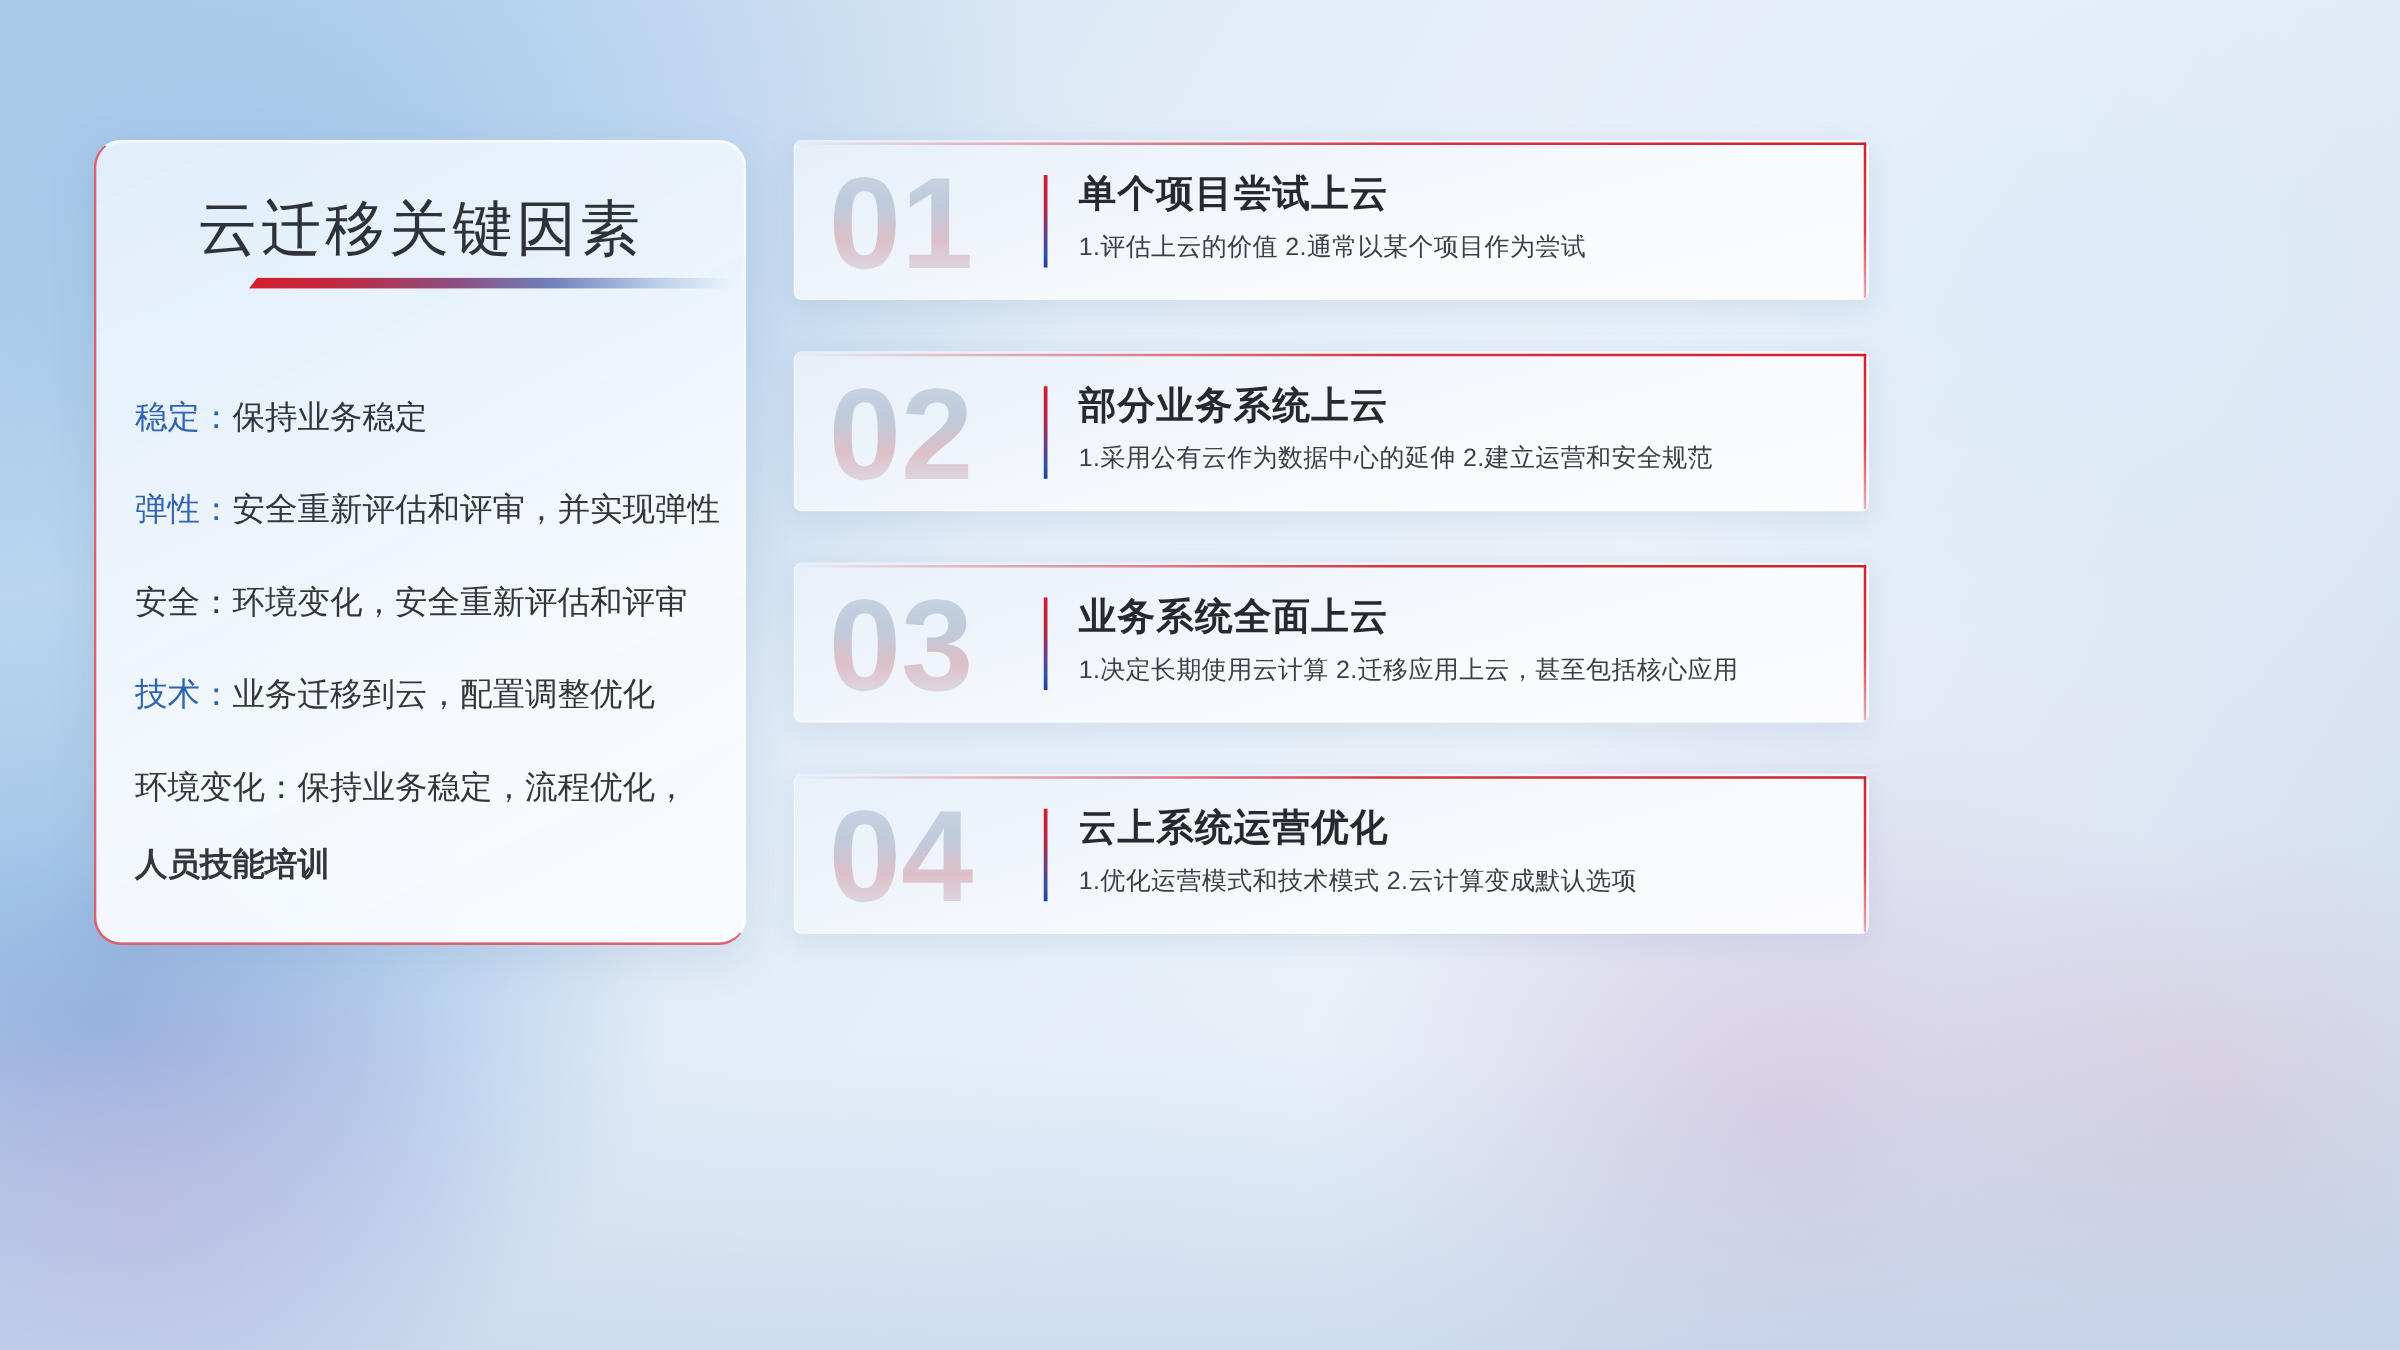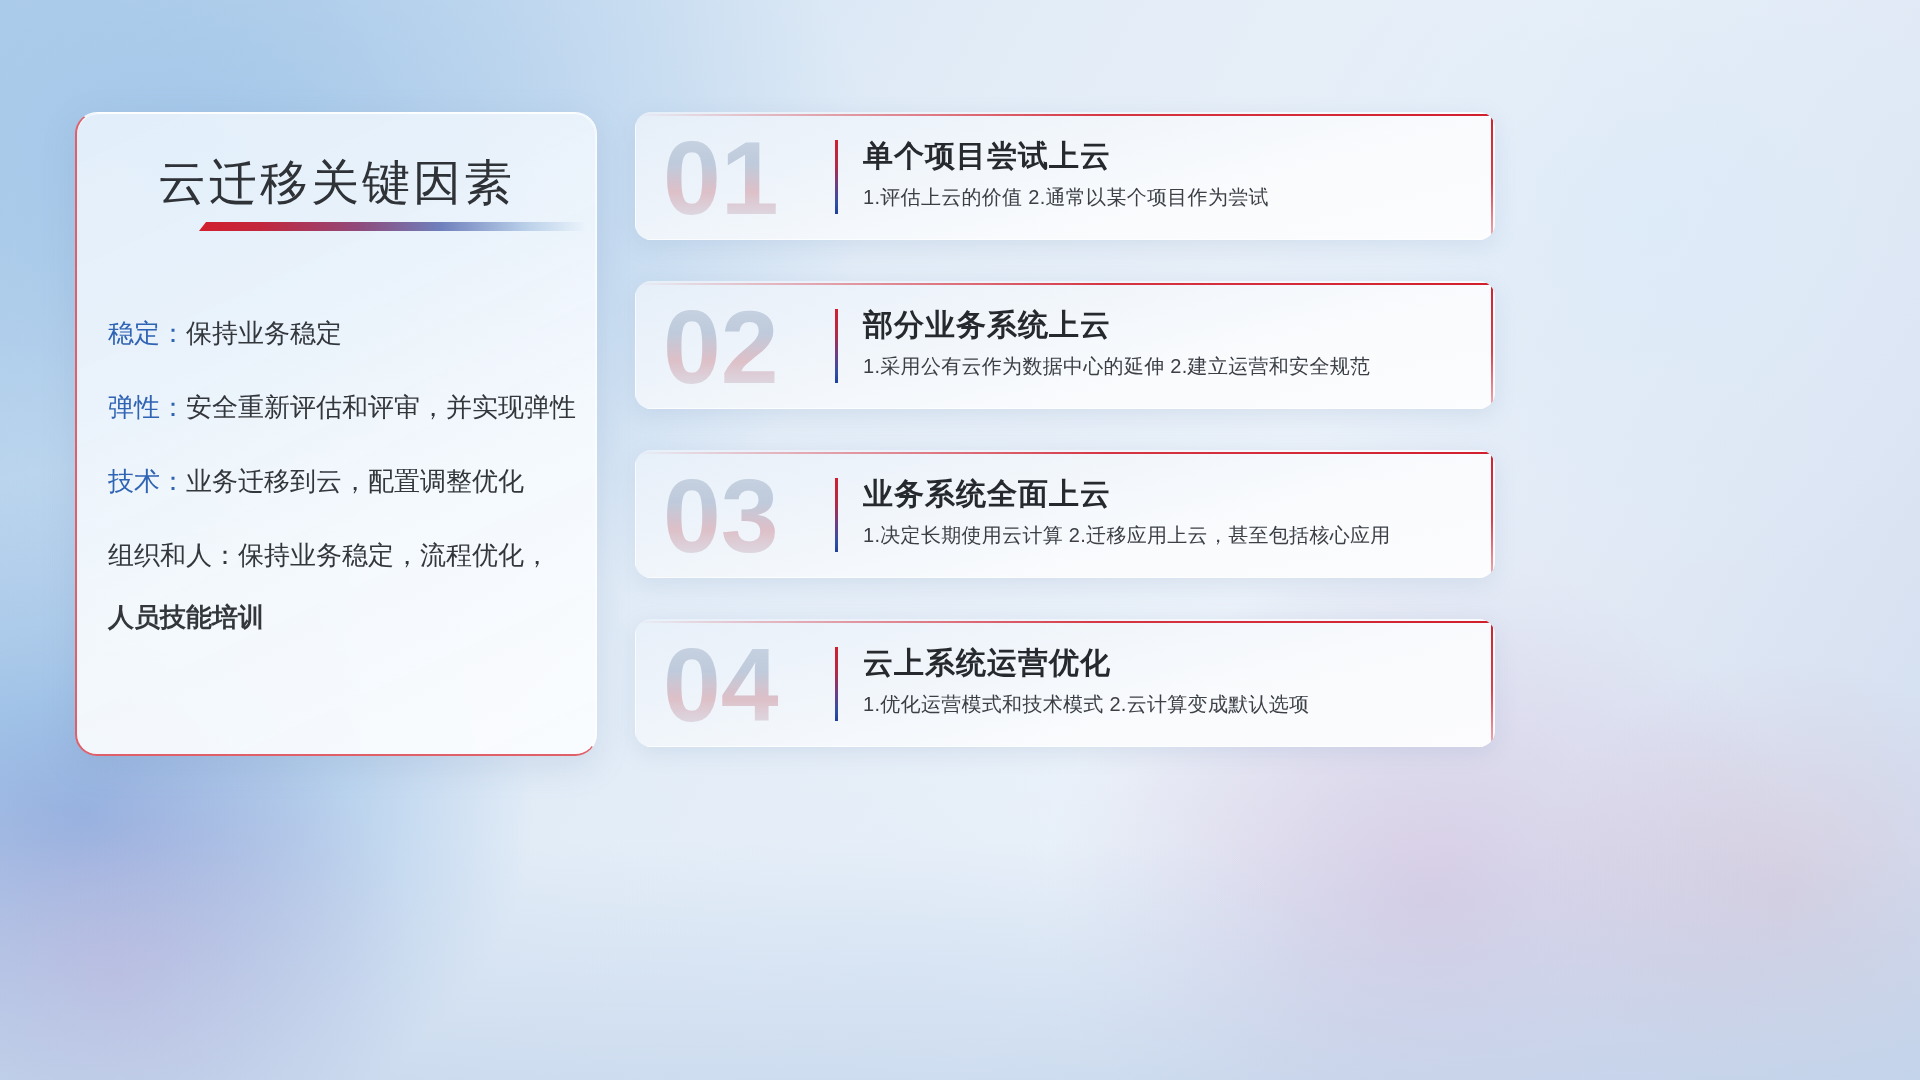--- a/index.html
+++ b/index.html
@@ -54,21 +54,21 @@
   .factor:last-child{margin-bottom:4px;font-weight:bold;}
   .factor .k{font-weight:normal;}
   .factor.blue .k{color:#2f63b4;text-align:center;}
   .factor.gray .k{color:#33373c;}
   .factor .v{color:#33373c;}
   .factor.tight{margin-bottom:36px;}
 
   
   #cards{position:absolute;left:635px;top:112px;width:860px;}
   .card{
-    position:relative;width:860px;height:128px;margin-bottom:41px;border-radius:16px;
+    position:relative;width:860px;height:128px;margin-bottom:41px;border-radius:6px;
     background:linear-gradient(165deg,rgba(232,240,249,.92) 0%,rgba(240,245,251,.93) 30%,rgba(249,251,253,.96) 62%,rgba(253,253,254,.97) 100%);
     box-shadow:0 6px 22px rgba(110,140,180,.16);
     overflow:hidden;
   }
   .card::before{
     content:"";position:absolute;inset:0;border-radius:7px;pointer-events:none;
     border:1px solid rgba(255,255,255,.7);
     border-top:2px solid transparent;border-right:2px solid transparent;
     background:
       linear-gradient(90deg,rgba(210,31,46,0) 0%,rgba(210,31,46,.25) 14%,rgba(210,31,46,.9) 55%,#d21f2e 100%) top left/100% 2px no-repeat,
@@ -111,27 +111,30 @@
     <div id="factor-list">
 
       <div class="factor blue">
         <span class="k">稳定：</span><span class="v">保持业务稳定</span>
       </div>
 
       <div class="factor blue">
         <span class="k">弹性：</span><span class="v">安全重新评估和评审，并实现弹性</span>
       </div>
 
+      <div class="factor gray">
+        <span class="k">安全：</span><span class="v">环境变化，安全重新评估和评审</span>
+      </div>
 
       <div class="factor blue">
         <span class="k">技术：</span><span class="v">业务迁移到云，配置调整优化</span>
       </div>
 
       <div class="factor gray tight">
-        <span class="k">组织和人：</span><span class="v">保持业务稳定，流程优化，</span>
+        <span class="k">环境变化：</span><span class="v">保持业务稳定，流程优化，</span>
       </div>
 
       <div class="factor gray">
         <span class="v">人员技能培训</span>
       </div>
 
     </div>
   </div>
 
   <div id="cards">

